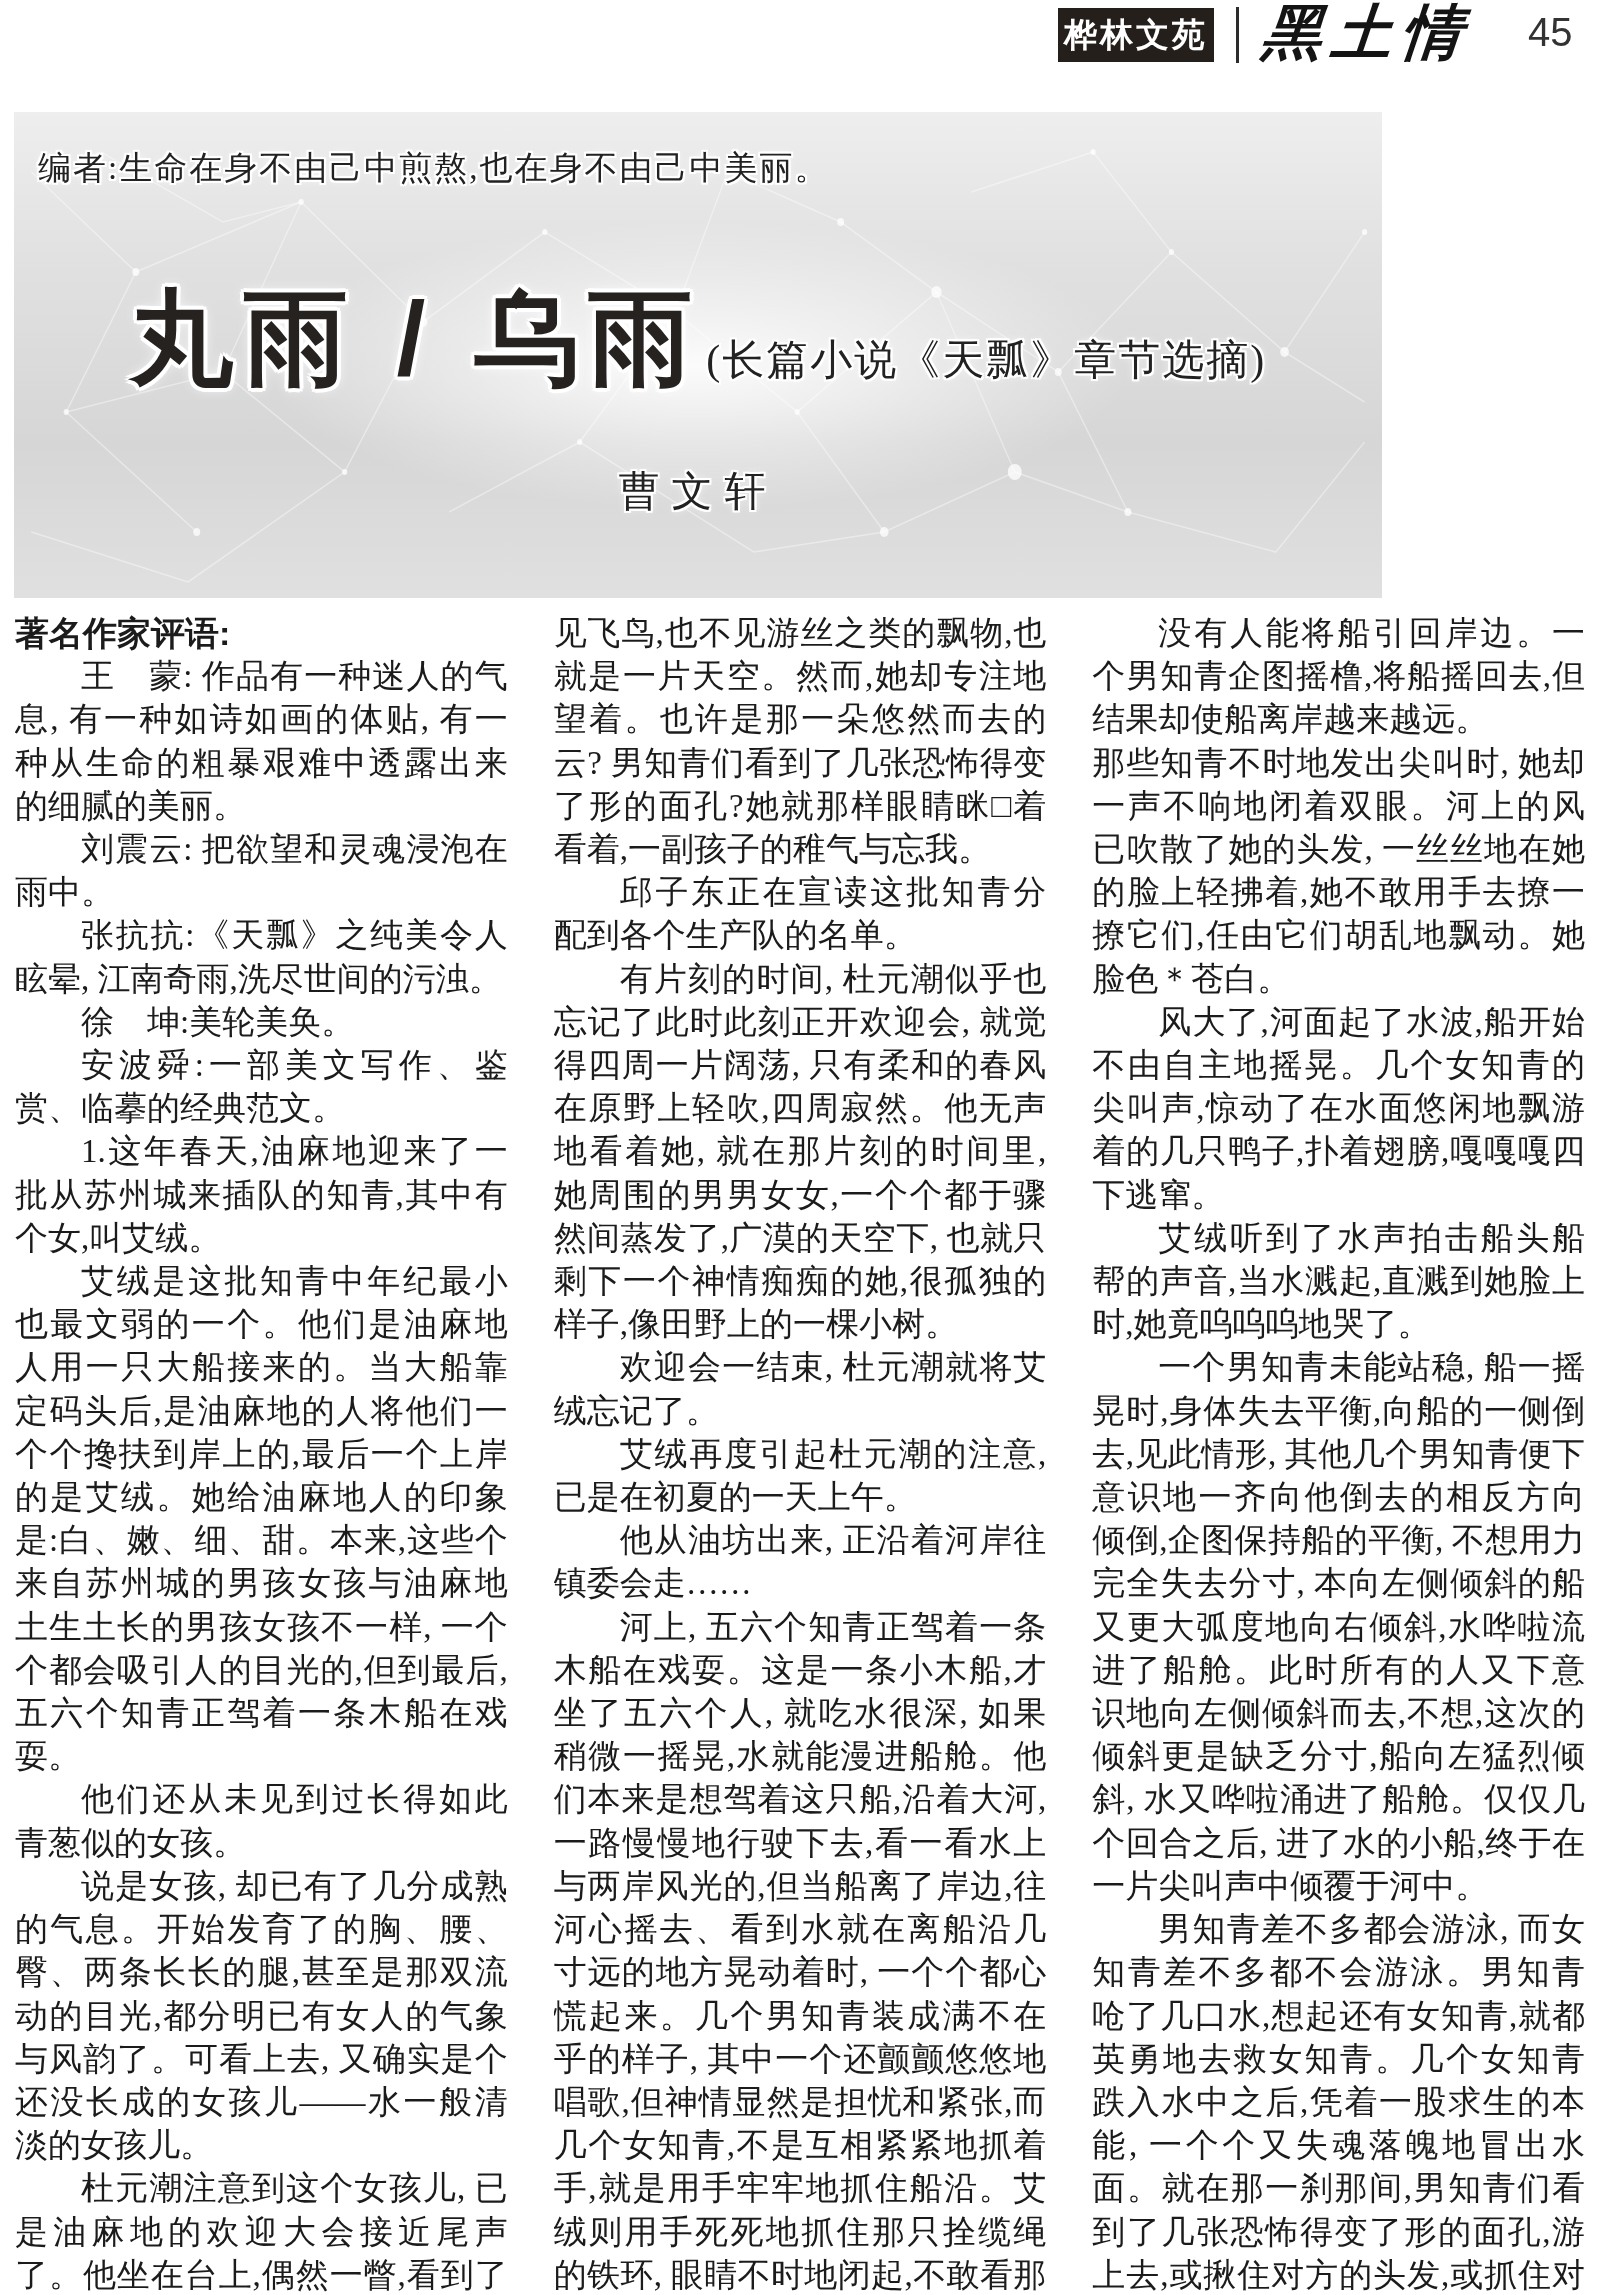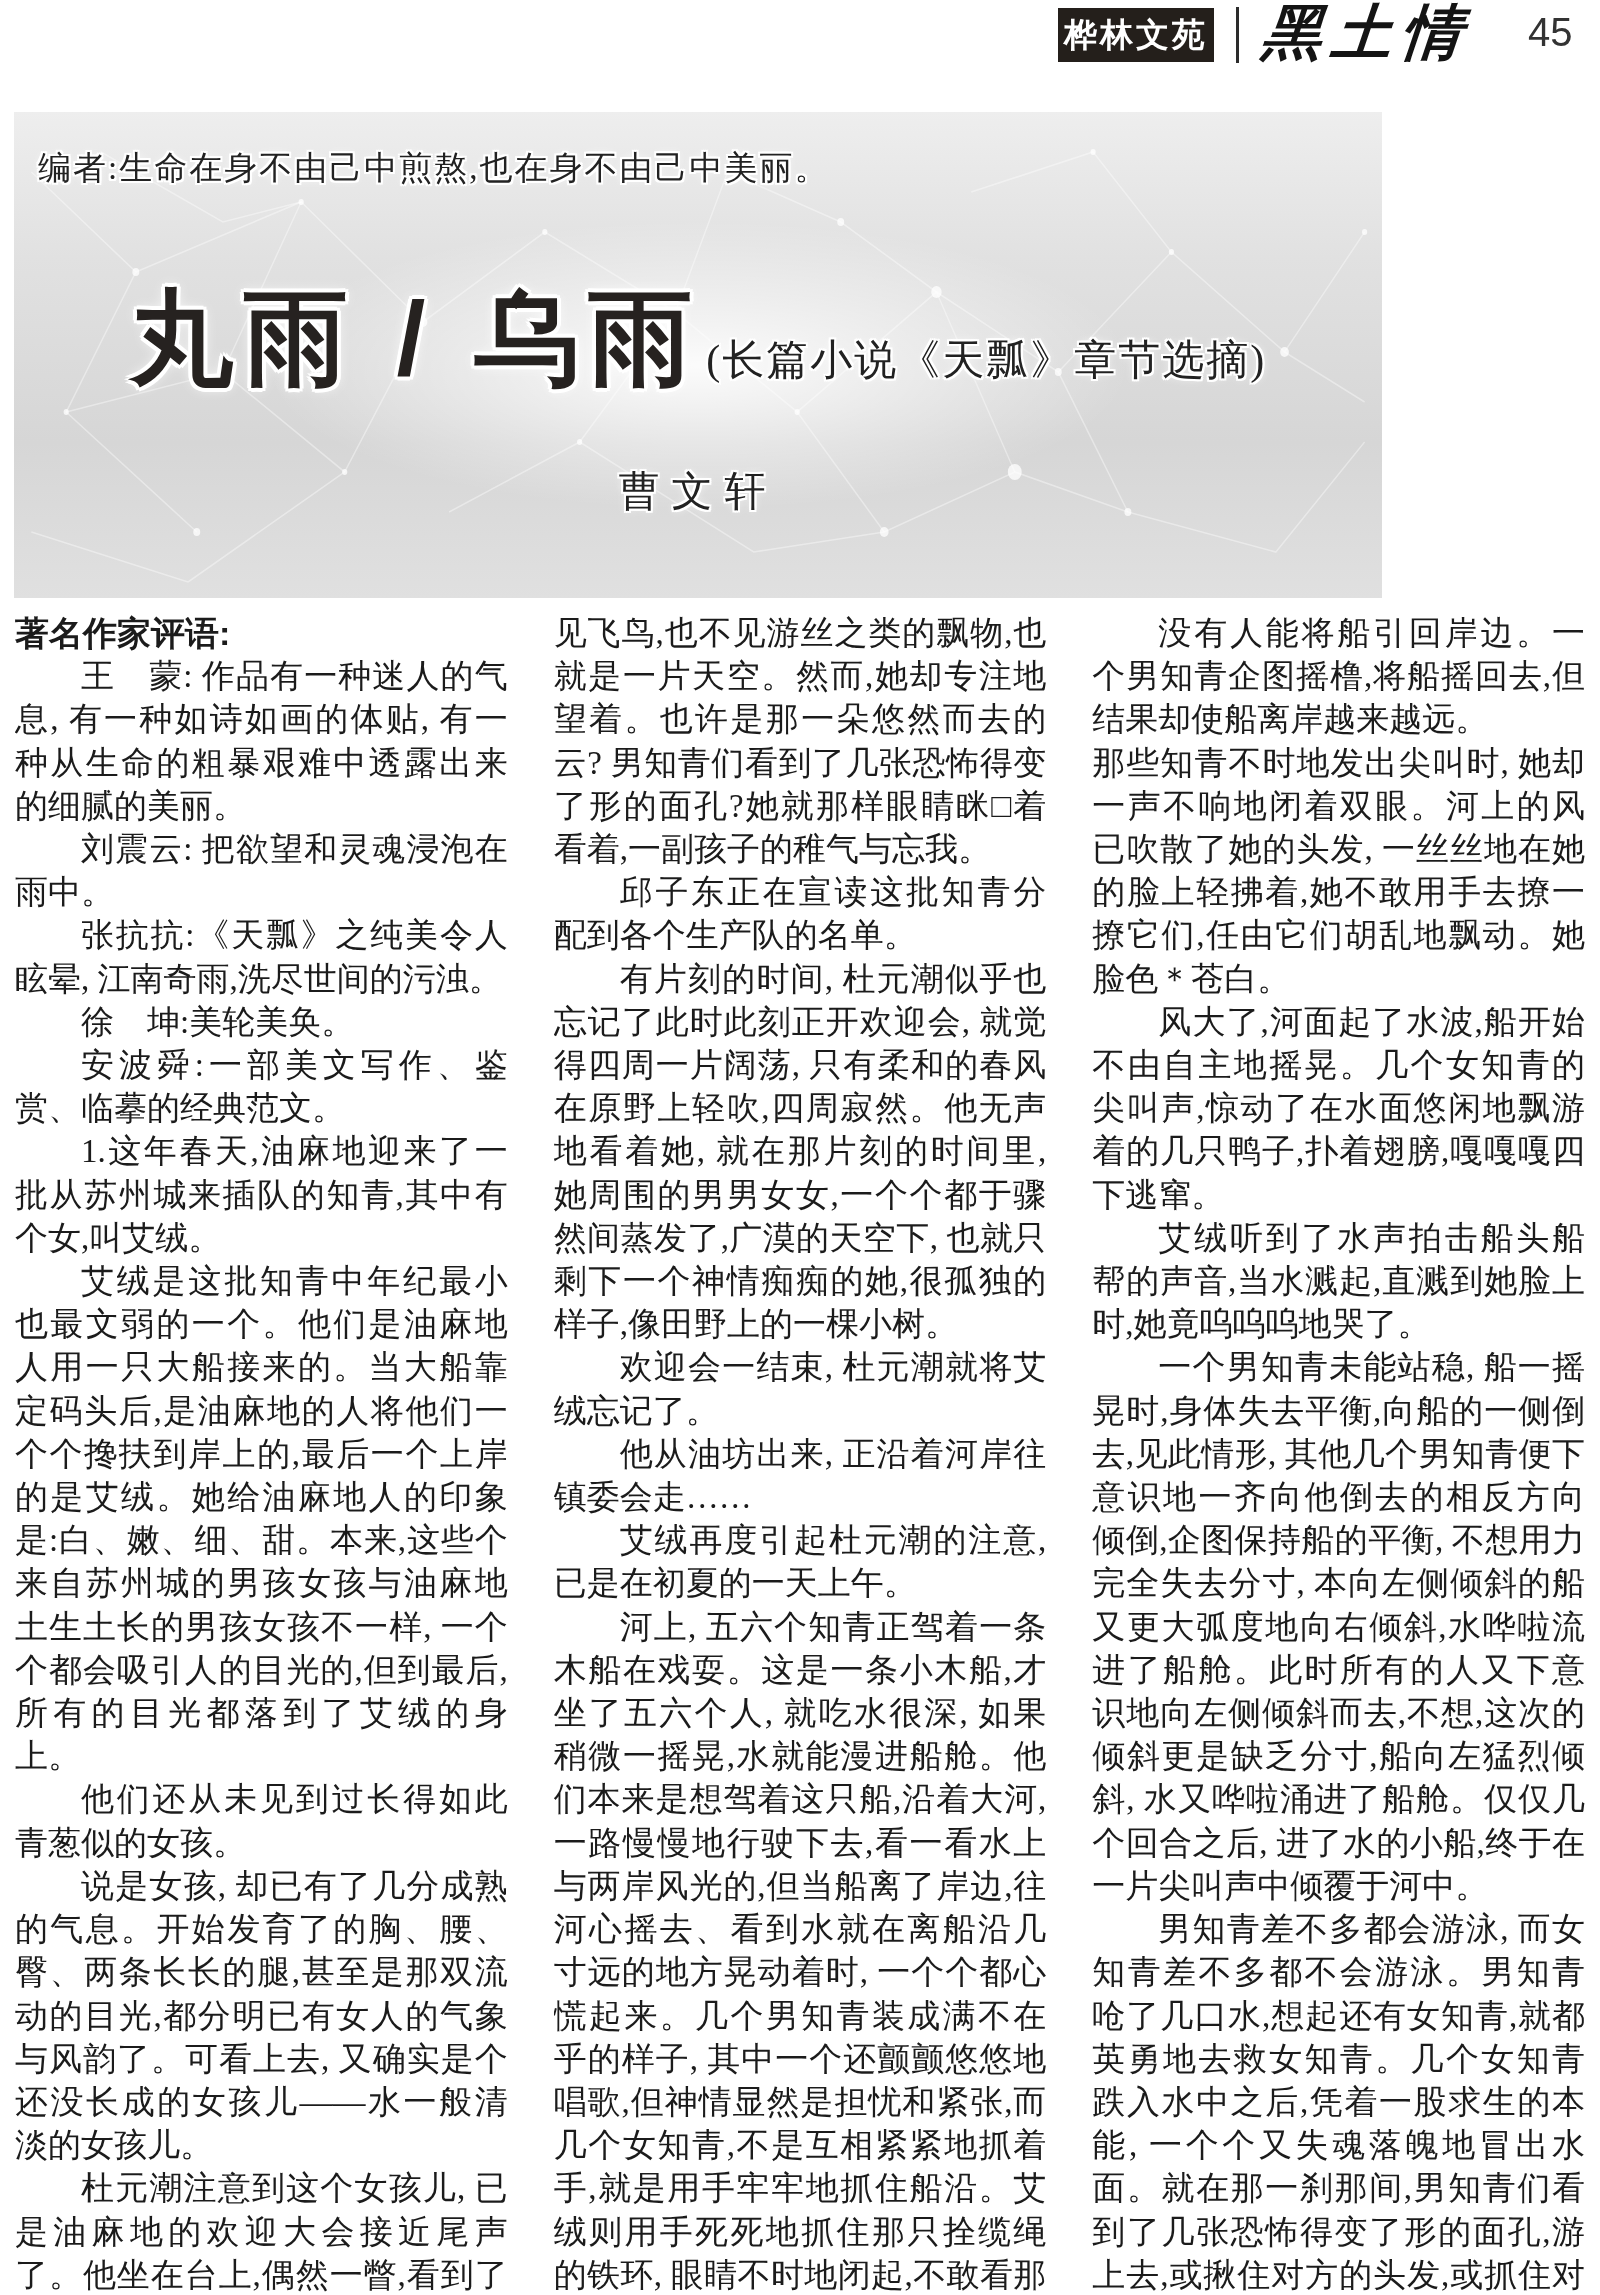--- a/index.html
+++ b/index.html
@@ -166,33 +166,33 @@
   <div class="article">
 
     <div class="column">
       <p class="para heading">著名作家评语:</p>
       <p class="para ind">王　蒙: 作品有一种迷人的气息, 有一种如诗如画的体贴, 有一种从生命的粗暴艰难中透露出来的细腻的美丽。</p>
       <p class="para ind">刘震云: 把欲望和灵魂浸泡在雨中。</p>
       <p class="para ind">张抗抗:《天瓢》之纯美令人眩晕, 江南奇雨,洗尽世间的污浊。</p>
       <p class="para ind">徐　坤:美轮美奂。</p>
       <p class="para ind">安波舜:一部美文写作、鉴赏、临摹的经典范文。</p>
       <p class="para ind">1.这年春天,油麻地迎来了一批从苏州城来插队的知青,其中有个女,叫艾绒。</p>
-      <p class="para ind">艾绒是这批知青中年纪最小也最文弱的一个。他们是油麻地人用一只大船接来的。当大船靠定码头后,是油麻地的人将他们一个个搀扶到岸上的,最后一个上岸的是艾绒。她给油麻地人的印象是:白、嫩、细、甜。本来,这些个来自苏州城的男孩女孩与油麻地土生土长的男孩女孩不一样, 一个个都会吸引人的目光的,但到最后,所有的目光都落到了艾绒的身上。</p>
+      <p class="para ind">艾绒是这批知青中年纪最小也最文弱的一个。他们是油麻地人用一只大船接来的。当大船靠定码头后,是油麻地的人将他们一个个搀扶到岸上的,最后一个上岸的是艾绒。她给油麻地人的印象是:白、嫩、细、甜。本来,这些个来自苏州城的男孩女孩与油麻地土生土长的男孩女孩不一样, 一个个都会吸引人的目光的,但到最后,五六个知青正驾着一条木船在戏耍。</p>
       <p class="para ind">他们还从未见到过长得如此青葱似的女孩。</p>
       <p class="para ind">说是女孩, 却已有了几分成熟的气息。开始发育了的胸、腰、臀、两条长长的腿,甚至是那双流动的目光,都分明已有女人的气象与风韵了。可看上去, 又确实是个还没长成的女孩儿——水一般清淡的女孩儿。</p>
       <p class="para ind">杜元潮注意到这个女孩儿, 已是油麻地的欢迎大会接近尾声了。他坐在台上,偶然一瞥,看到了坐在人群中的她。那时,她似乎忘记了在这打谷场上举行的欢迎会,微仰着脸,朝天空望着。那天空,似乎没有什么动静,既不</p>
     </div>
 
     <div class="column">
       <p class="para">见飞鸟,也不见游丝之类的飘物,也就是一片天空。然而,她却专注地望着。也许是那一朵悠然而去的云? 男知青们看到了几张恐怖得变了形的面孔?她就那样眼睛眯□着看着,一副孩子的稚气与忘我。</p>
       <p class="para ind">邱子东正在宣读这批知青分配到各个生产队的名单。</p>
       <p class="para ind">有片刻的时间, 杜元潮似乎也忘记了此时此刻正开欢迎会, 就觉得四周一片阔荡, 只有柔和的春风在原野上轻吹,四周寂然。他无声地看着她, 就在那片刻的时间里, 她周围的男男女女,一个个都于骤然间蒸发了,广漠的天空下, 也就只剩下一个神情痴痴的她,很孤独的样子,像田野上的一棵小树。</p>
       <p class="para ind">欢迎会一结束, 杜元潮就将艾绒忘记了。</p>
+      <p class="para ind">艾绒再度引起杜元潮的注意,已是在初夏的一天上午。</p>
       <p class="para ind">他从油坊出来, 正沿着河岸往镇委会走……</p>
-      <p class="para ind">艾绒再度引起杜元潮的注意,已是在初夏的一天上午。</p>
       <p class="para ind">河上, 五六个知青正驾着一条木船在戏耍。这是一条小木船,才坐了五六个人, 就吃水很深, 如果稍微一摇晃,水就能漫进船舱。他们本来是想驾着这只船,沿着大河,一路慢慢地行驶下去,看一看水上与两岸风光的,但当船离了岸边,往河心摇去、看到水就在离船沿几寸远的地方晃动着时, 一个个都心慌起来。几个男知青装成满不在乎的样子, 其中一个还颤颤悠悠地唱歌,但神情显然是担忧和紧张,而几个女知青,不是互相紧紧地抓着手,就是用手牢牢地抓住船沿。艾绒则用手死死地抓住那只拴缆绳的铁环, 眼睛不时地闭起,不敢看那河水。她有一种眩晕的感觉,觉得大河旋转了起来。当</p>
     </div>
 
     <div class="column">
       <p class="para ind">没有人能将船引回岸边。一个男知青企图摇橹,将船摇回去,但结果却使船离岸越来越远。</p>
       <p class="para">那些知青不时地发出尖叫时, 她却一声不响地闭着双眼。河上的风已吹散了她的头发, 一丝丝地在她的脸上轻拂着,她不敢用手去撩一撩它们,任由它们胡乱地飘动。她脸色＊苍白。</p>
       <p class="para ind">风大了,河面起了水波,船开始不由自主地摇晃。几个女知青的尖叫声,惊动了在水面悠闲地飘游着的几只鸭子,扑着翅膀,嘎嘎嘎四下逃窜。</p>
       <p class="para ind">艾绒听到了水声拍击船头船帮的声音,当水溅起,直溅到她脸上时,她竟呜呜呜地哭了。</p>
       <p class="para ind">一个男知青未能站稳, 船一摇晃时,身体失去平衡,向船的一侧倒去,见此情形, 其他几个男知青便下意识地一齐向他倒去的相反方向倾倒,企图保持船的平衡, 不想用力完全失去分寸, 本向左侧倾斜的船又更大弧度地向右倾斜,水哗啦流进了船舱。此时所有的人又下意识地向左侧倾斜而去,不想,这次的倾斜更是缺乏分寸,船向左猛烈倾斜, 水又哗啦涌进了船舱。仅仅几个回合之后, 进了水的小船,终于在一片尖叫声中倾覆于河中。</p>
       <p class="para ind">男知青差不多都会游泳, 而女知青差不多都不会游泳。男知青呛了几口水,想起还有女知青,就都英勇地去救女知青。几个女知青跌入水中之后,凭着一股求生的本能, 一个个又失魂落魄地冒出水面。就在那一刹那间,男知青们看到了几张恐怖得变了形的面孔,游上去,或揪住对方的头发,或抓住对方的胳膊、衣服, 一人搭救了一个。</p>

